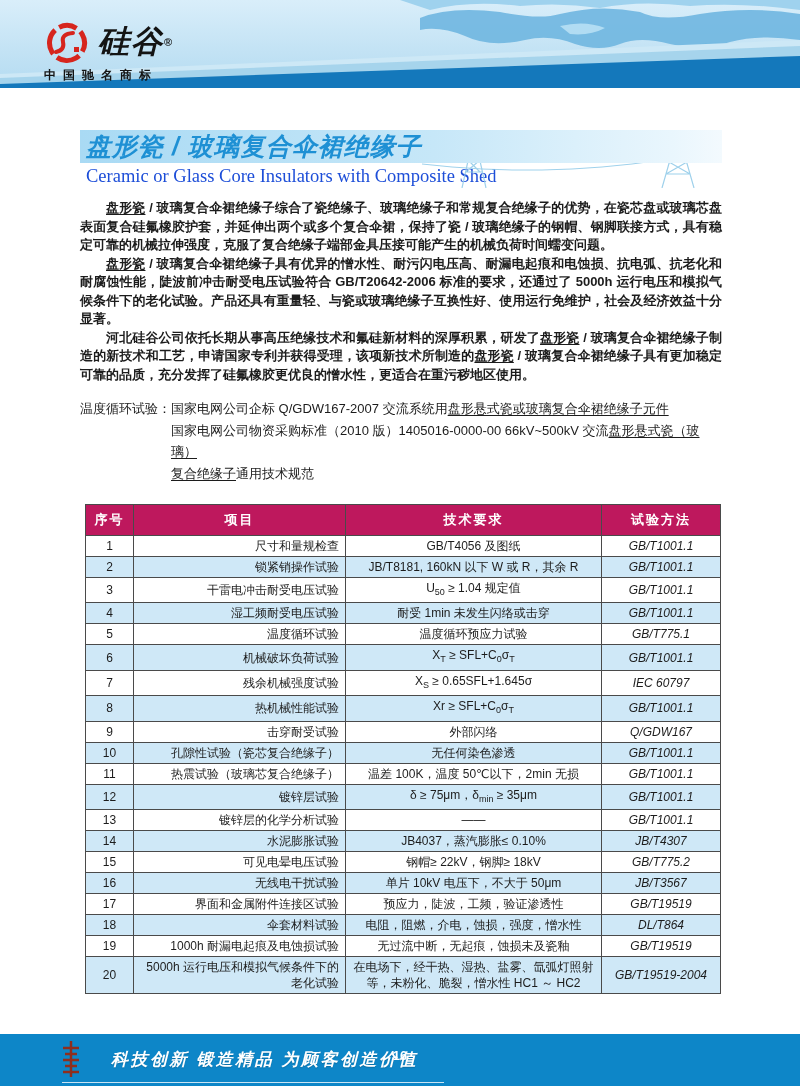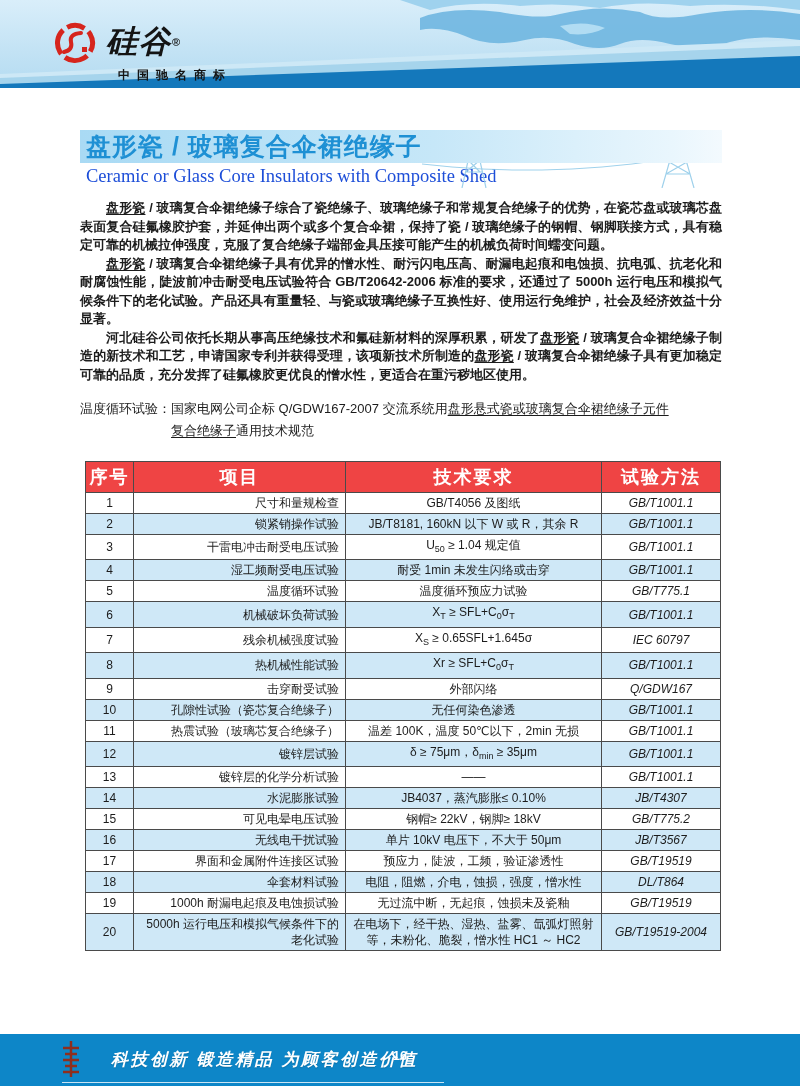--- a/index.html
+++ b/index.html
@@ -6,44 +6,44 @@
   .page{
     position:relative;width:800px;height:1086px;margin:0 auto;
     background:#ffffff;overflow:hidden;
     font-family:"Liberation Sans","DejaVu Sans",sans-serif;
     color:#1c1c1c;
   }
   
   .page-header{position:relative;width:800px;height:88px;overflow:hidden;
     background:linear-gradient(180deg,#d9eefa 0%,#c2e2f4 60%,#b3dbf1 100%);}
   .header-art{position:absolute;left:0;top:0;}
-  .logo{position:absolute;left:52px;top:20px;display:flex;flex-wrap:wrap;width:180px;align-items:flex-start;text-align:right;}
+  .logo{position:absolute;left:44px;top:20px;display:flex;flex-wrap:wrap;width:180px;align-items:flex-start;}
   .logo-icon{width:46px;height:46px;}
   .logo-text{font-size:31px;font-weight:bold;font-style:italic;color:#141414;line-height:44px;margin-left:8px;letter-spacing:2px;}
   .logo-reg{font-size:11px;font-weight:bold;vertical-align:top;font-style:normal;}
   .logo-tagline{width:100%;margin-top:1px;font-size:12px;font-weight:bold;color:#141414;letter-spacing:7px;white-space:nowrap;}
   
   .content{padding:0 78px 0 80px;}
   .title-banner{position:relative;margin-top:42px;height:58px;}
   .banner-strip{position:relative;height:33px;
     background:linear-gradient(90deg,#a9daf4 0%,#c6e7f8 55%,#e9f6fd 92%,#f3fafe 100%);}
   .banner-towers{position:absolute;right:0;top:0;pointer-events:none;}
-  .title-zh{margin:0;padding-left:6px;font-size:25px;font-weight:bold;color:#1e90d4;line-height:33px;letter-spacing:1px;position:relative;z-index:2;}
+  .title-zh{margin:0;padding-left:6px;font-size:25px;font-weight:bold;color:#1e90d4;line-height:33px;letter-spacing:1px;position:relative;z-index:2;font-style:italic;}
   .title-en{margin:2px 0 0 6px;font-family:"Liberation Serif","DejaVu Serif",serif;font-size:18.5px;font-weight:normal;color:#1d4ed8;line-height:23px;}
   .paragraphs{margin-top:11px;font-weight:bold;}
   .paragraphs p{margin:0;font-size:13px;line-height:18.5px;text-align:justify;text-indent:2em;}
   .paragraphs u, .standards u{text-underline-offset:2px;}
   .standards{margin-top:14px;display:flex;font-size:13px;line-height:21.5px;}
   .std-label{white-space:nowrap;}
   .std-lines{flex:1;}
   
   table.spec{border-collapse:collapse;margin:20px 0 0 5px;width:635px;table-layout:fixed;}
   table.spec col.c1{width:48px;} table.spec col.c2{width:212px;}
   table.spec col.c3{width:256px;} table.spec col.c4{width:119px;}
-  table.spec th{background:#ef4444;color:#ffffff;font-size:18px;font-weight:bold;
+  table.spec th{background:#be185d;color:#ffffff;font-size:13px;font-weight:bold;
     height:28px;border:1px solid #4a4a4a;letter-spacing:2px;text-align:center;}
   table.spec td{border:1px solid #4a4a4a;font-size:12px;line-height:16px;
     padding:2px 6px;height:15px;background:#ffffff;}
   table.spec tr.alt td{background:#cfe8f7;}
   td.c-no{text-align:center;padding:2px 2px;}
   td.c-item{text-align:right;}
   td.c-req{text-align:center;}
   td.c-method{text-align:center;font-style:italic;}
   td sub{font-size:9px;}
   
@@ -103,20 +103,21 @@
     <div class="paragraphs">
       <p><u>盘形瓷</u> / 玻璃复合伞裙绝缘子综合了瓷绝缘子、玻璃绝缘子和常规复合绝缘子的优势，在瓷芯盘或玻璃芯盘表面复合硅氟橡胶护套，并延伸出两个或多个复合伞裙，保持了瓷 / 玻璃绝缘子的钢帽、钢脚联接方式，具有稳定可靠的机械拉伸强度，克服了复合绝缘子端部金具压接可能产生的机械负荷时间蠕变问题。</p>
       <p><u>盘形瓷</u> / 玻璃复合伞裙绝缘子具有优异的憎水性、耐污闪电压高、耐漏电起痕和电蚀损、抗电弧、抗老化和耐腐蚀性能，陡波前冲击耐受电压试验符合 GB/T20642-2006 标准的要求，还通过了 5000h 运行电压和模拟气候条件下的老化试验。产品还具有重量轻、与瓷或玻璃绝缘子互换性好、使用运行免维护，社会及经济效益十分显著。</p>
       <p>河北硅谷公司依托长期从事高压绝缘技术和氟硅新材料的深厚积累，研发了<u>盘形瓷</u> / 玻璃复合伞裙绝缘子制造的新技术和工艺，申请国家专利并获得受理，该项新技术所制造的<u>盘形瓷</u> / 玻璃复合伞裙绝缘子具有更加稳定可靠的品质，充分发挥了硅氟橡胶更优良的憎水性，更适合在重污秽地区使用。</p>
     </div>
 
     <div class="standards">
       <span class="std-label">温度循环试验：</span>
       <div class="std-lines">
         <div>国家电网公司企标 Q/GDW167-2007 交流系统用<u>盘形悬式瓷或玻璃复合伞裙绝缘子元件</u></div>
+        <div>国家电网公司物资采购标准（2010 版）1405016-0000-00 66kV~500kV 交流<u>盘形悬式瓷（玻璃）</u></div>
         <div><u>复合绝缘子</u>通用技术规范</div>
       </div>
     </div>
 
     <table class="spec">
       <colgroup>
           <col class="c1">
           <col class="c2">
           <col class="c3">
           <col class="c4">

